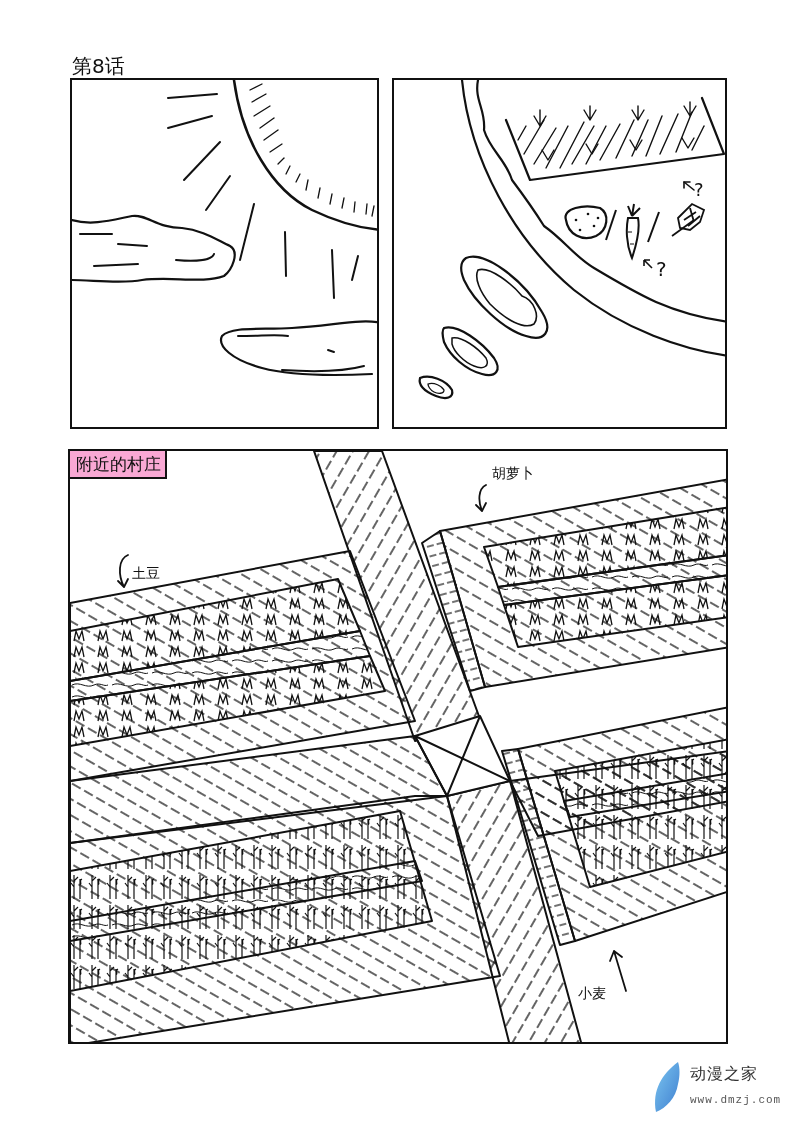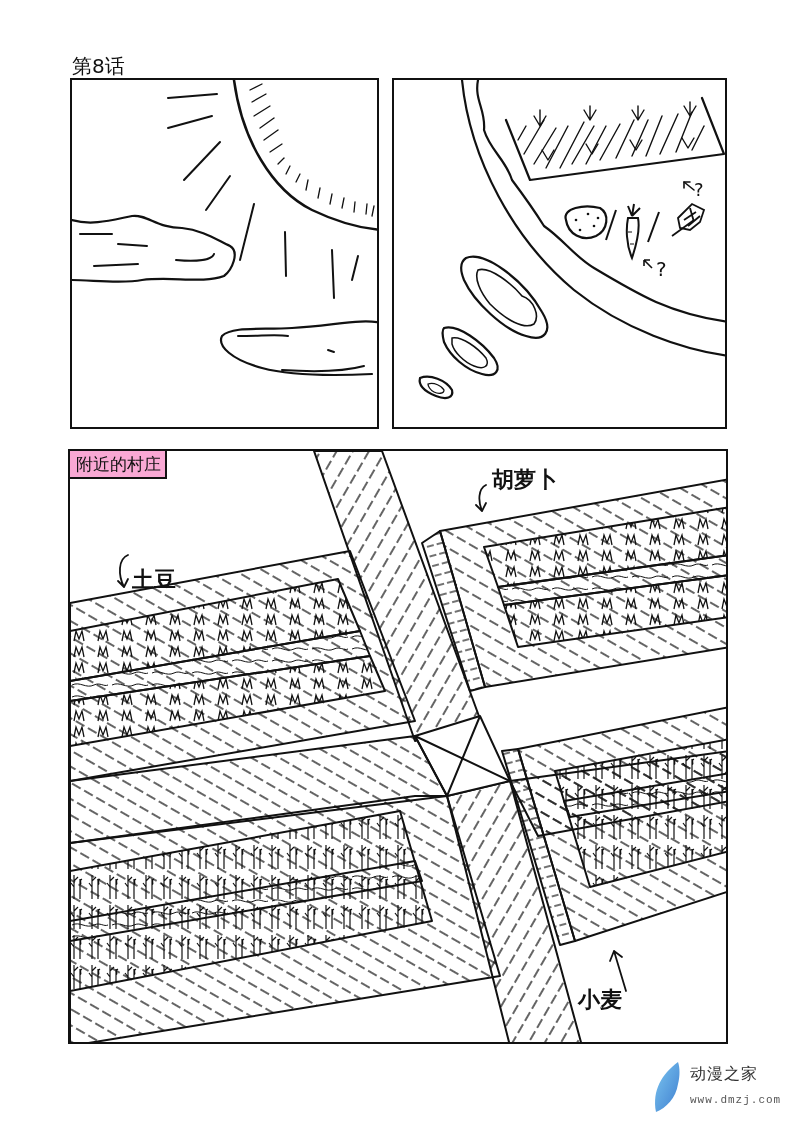--- a/index.html
+++ b/index.html
@@ -4,21 +4,21 @@
 <style>
   html,body{margin:0;padding:0;background:#fff;}
   body{width:800px;height:1126px;position:relative;overflow:hidden;font-family:"DejaVu Sans","Liberation Sans",sans-serif;color:#111;}
   .chapter-title{position:absolute;left:72px;top:44px;font-size:20px;letter-spacing:0px;margin-top:9px;}
   .panel{position:absolute;border:2px solid #111;box-sizing:border-box;background:#fff;overflow:hidden;}
   .panel svg{position:absolute;left:0;top:0;}
   #p1{left:70px;top:78px;width:309px;height:351px;}
   #p2{left:392px;top:78px;width:335px;height:351px;}
   #p3{left:68px;top:449px;width:660px;height:595px;}
   .caption-box{position:absolute;left:0;top:0;border:2px solid #111;border-left:none;border-top:none;background:#f9a8d4;padding:2px 4px 1px 6px;font-size:17px;z-index:5;}
-  .label{position:absolute;font-size:22px;z-index:5;background:transparent;font-weight:bold;}
+  .label{position:absolute;font-size:14px;z-index:5;background:transparent;}
   .watermark{position:absolute;left:648px;top:1058px;width:150px;height:60px;}
   .wm-text{position:absolute;left:42px;top:6px;font-size:16px;color:#333;letter-spacing:1px;}
   .wm-url{position:absolute;left:42px;top:36px;font-size:11px;color:#555;letter-spacing:1px;font-family:Liberation Mono, monospace;}
 </style>
 </head>
 <body>
 
 <div class="chapter-title">第8话</div>
 
 <div class="panel" id="p1">

